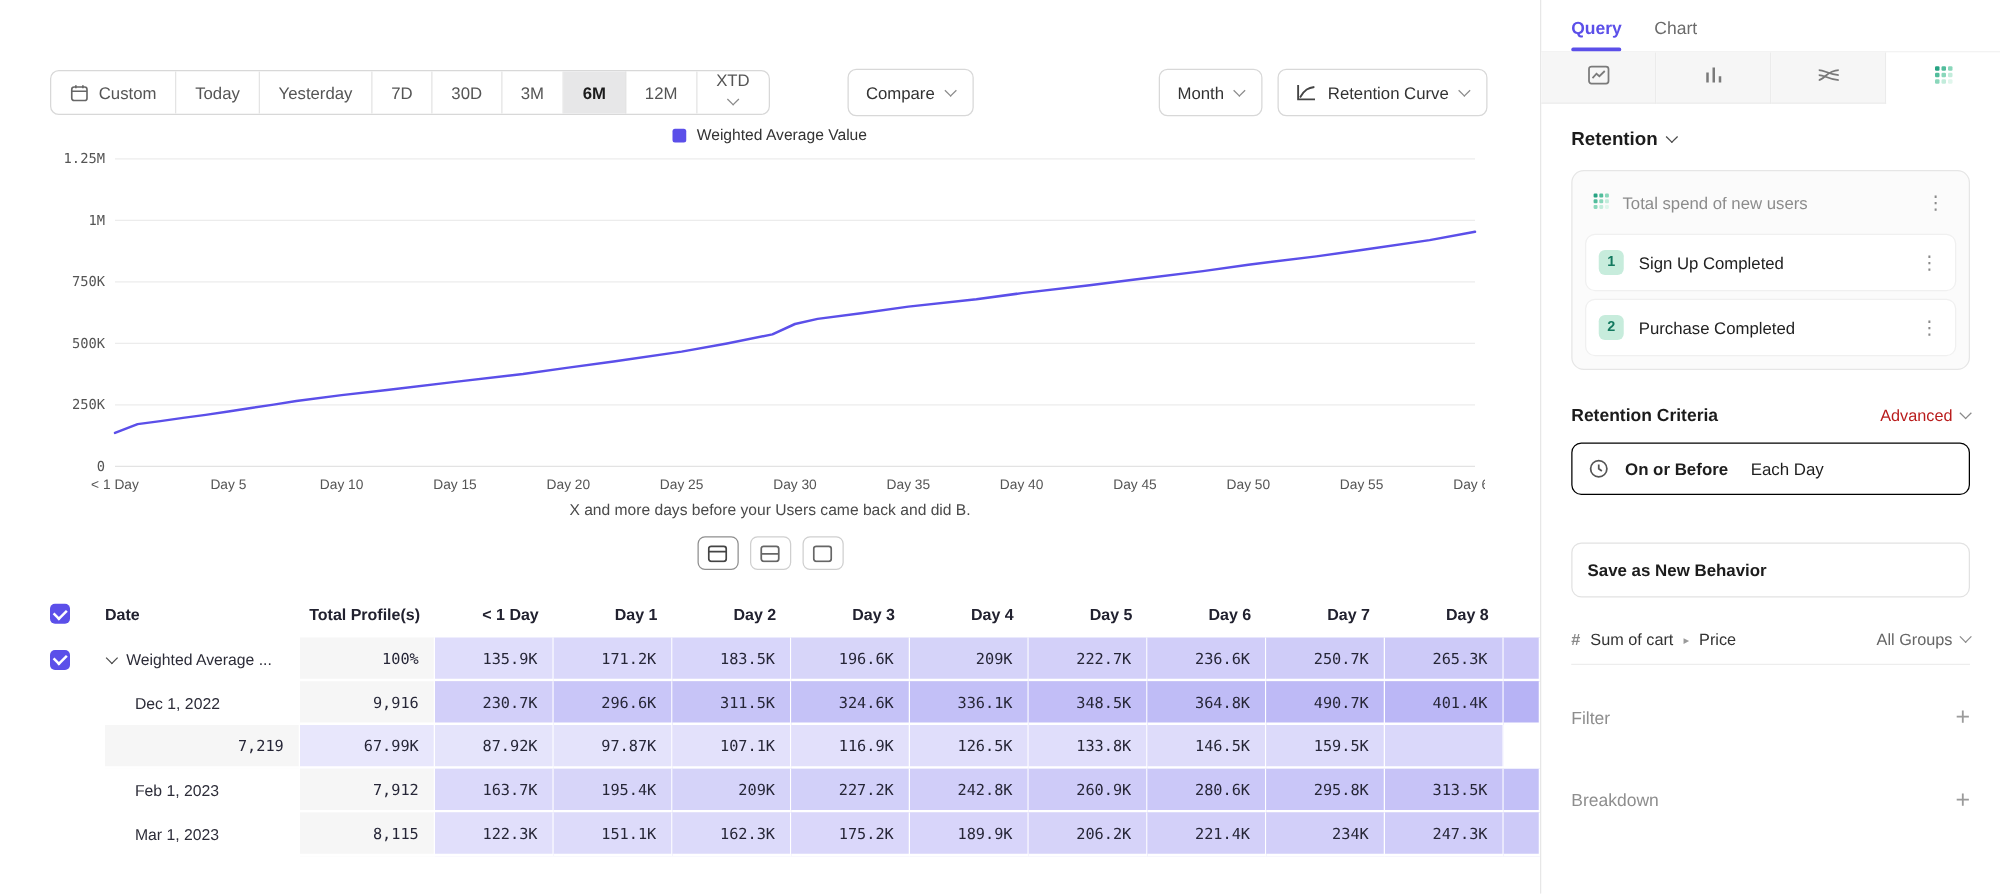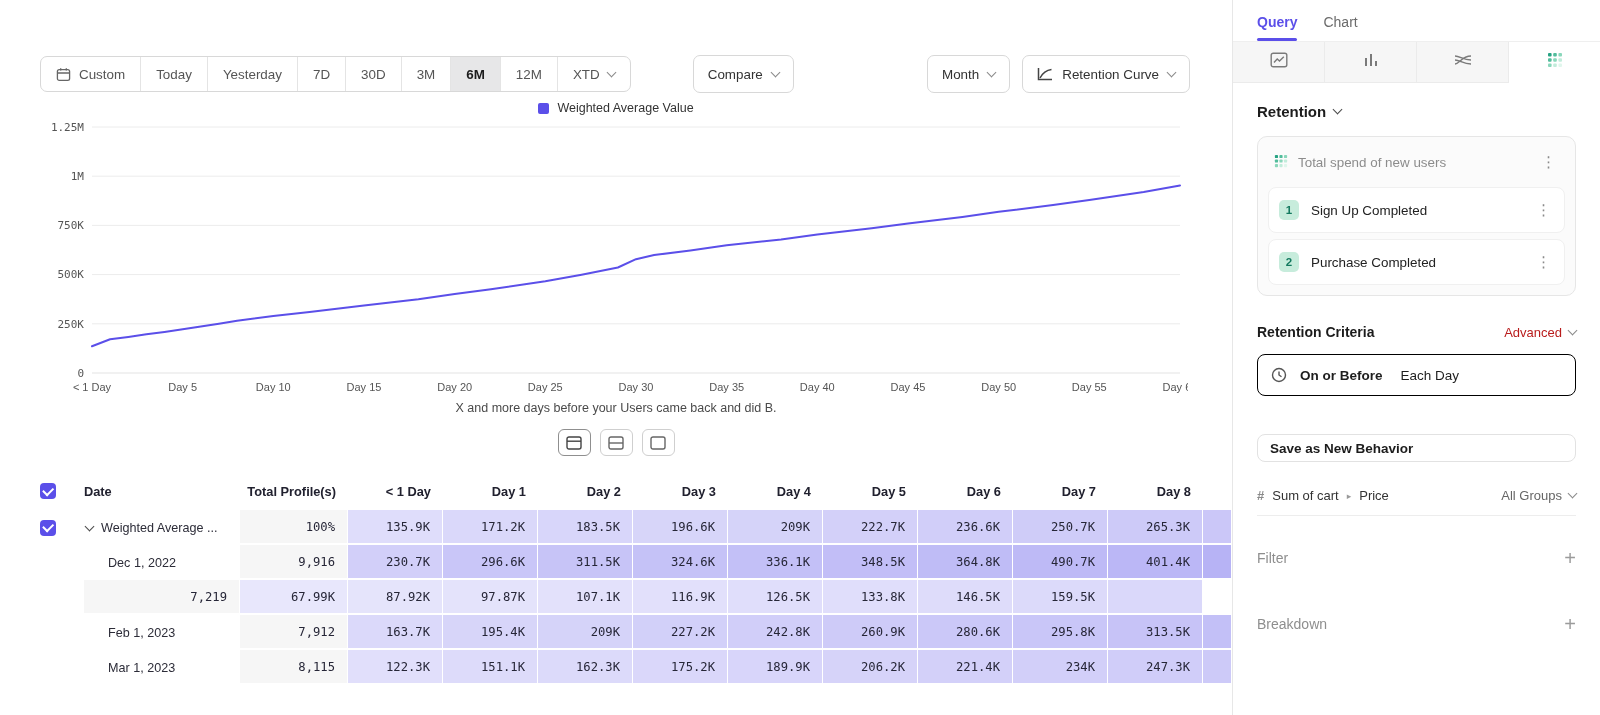--- a/index.html
+++ b/index.html
@@ -6,21 +6,21 @@
   html,body { width:1600px; height:715px; overflow:hidden; background:#fff;
     font-family:"Liberation Sans", sans-serif; color:#1f1f1f; }
   .app { display:flex; width:1600px; height:715px; }
   .main { width:1232px; flex:0 0 1232px; }
   .sidebar { width:368px; flex:0 0 368px; border-left:1px solid #e7e7e7; background:#fff; }
 
   
   .toolbar { display:flex; align-items:center; margin:55px 42px 0 40px;gap:44px; }
   .seg { display:flex; align-items:stretch; height:36px; border:1px solid #d8d8d8; border-radius:7px; overflow:hidden; background:#fff; }
   .seg-item { display:flex; align-items:center; gap:8px; padding:0 15px; font-size:13.4px; color:#555; border-right:1px solid #e4e4e4; cursor:pointer; white-space:nowrap; }
-  .seg-item:last-child { border-right:none; }
+  .seg-item:last-child { border-right:none;flex-direction:column; }
   .seg-item.active { background:#e7e7e8; color:#1c1c1c; font-weight:600; }
   .btn { display:flex; align-items:center; gap:9px; height:38px; padding:0 14px; border:1px solid #d8d8d8; border-radius:7px; background:#fff; font-size:13.4px; color:#333; cursor:pointer; white-space:nowrap; }
   .compare { margin-left:18px; }
   .right-tools { margin-left:auto; display:flex; gap:12px; }
   .chev { display:inline-block; width:7px; height:7px; border-right:1.5px solid #8a8a8a; border-bottom:1.5px solid #8a8a8a; transform:rotate(45deg); margin-top:-4px; flex:0 0 auto; }
   .chev.dark { border-color:#4a4a4a; }
 
   
   .legend { margin-top:8px; display:flex; justify-content:center; align-items:center; gap:8px; font-size:12.5px; color:#333; }
   .legend-sq { width:11px; height:11px; border-radius:2px; background:#5b4fe9; }
@@ -66,21 +66,21 @@
   .kebab { margin-left:auto; color:#8a8a8a; font-size:15px; cursor:pointer; padding:0 3px; }
   .step { display:flex; align-items:center; gap:12px; background:#fff; border:1px solid #f0f0f0; border-radius:8px; padding:0 10px; height:46px; margin-top:6px; }
   .badge { width:20px; height:20px; border-radius:5px; background:#c7ecdc; color:#13795f; font-size:11.5px; font-weight:700; display:flex; align-items:center; justify-content:center; flex:0 0 auto; }
   .step-label { font-size:13.4px; color:#222; }
   .criteria { margin-top:28px; display:flex; align-items:center; justify-content:space-between; }
   .criteria .crit-label { font-size:14px; font-weight:700; color:#1c1c1c; }
   .adv { display:flex; align-items:center; gap:7px; color:#b91c1c; font-size:13px; cursor:pointer; }
   .onbefore { margin-top:14px; height:42px; border:1px solid #000000; border-radius:8px; display:flex; align-items:center; gap:12px; padding:0 12px; background:#fff; }
   .onbefore .strong { font-size:13.5px; font-weight:600; color:#1e1e1e; }
   .onbefore .soft { font-size:13.5px; color:#1e1e1e; margin-left:6px; }
-  .savebtn { margin-top:38px; height:28px; border:1px solid #e2e2e2; border-radius:8px; display:flex; align-items:center; padding:0 12px; font-size:13.5px; font-weight:600; color:#1c1c1c; cursor:pointer; background:#fff; }
+  .savebtn { margin-top:38px; height:44px; border:1px solid #e2e2e2; border-radius:8px; display:flex; align-items:center; padding:0 12px; font-size:13.5px; font-weight:600; color:#1c1c1c; cursor:pointer; background:#fff; }
   .prop { margin-top:14px; height:40px; display:flex; align-items:center; gap:8px; border-bottom:1px solid #ededed; font-size:13px; color:#333; }
   .hash { color:#8a8a8a; font-weight:600; }
   .caret { color:#9a9a9a; font-size:9px; }
   .groups { margin-left:auto; display:flex; gap:7px; align-items:center; color:#666; cursor:pointer; }
   .addrow { display:flex; align-items:center; justify-content:space-between; color:#8e8e8e; font-size:14px; }
   .addrow.filter { margin-top:32px; }
   .addrow.breakdown { margin-top:46px; }
   .plus { font-size:20px; color:#9b9b9b; cursor:pointer; line-height:1; }
 </style>
 </head>

